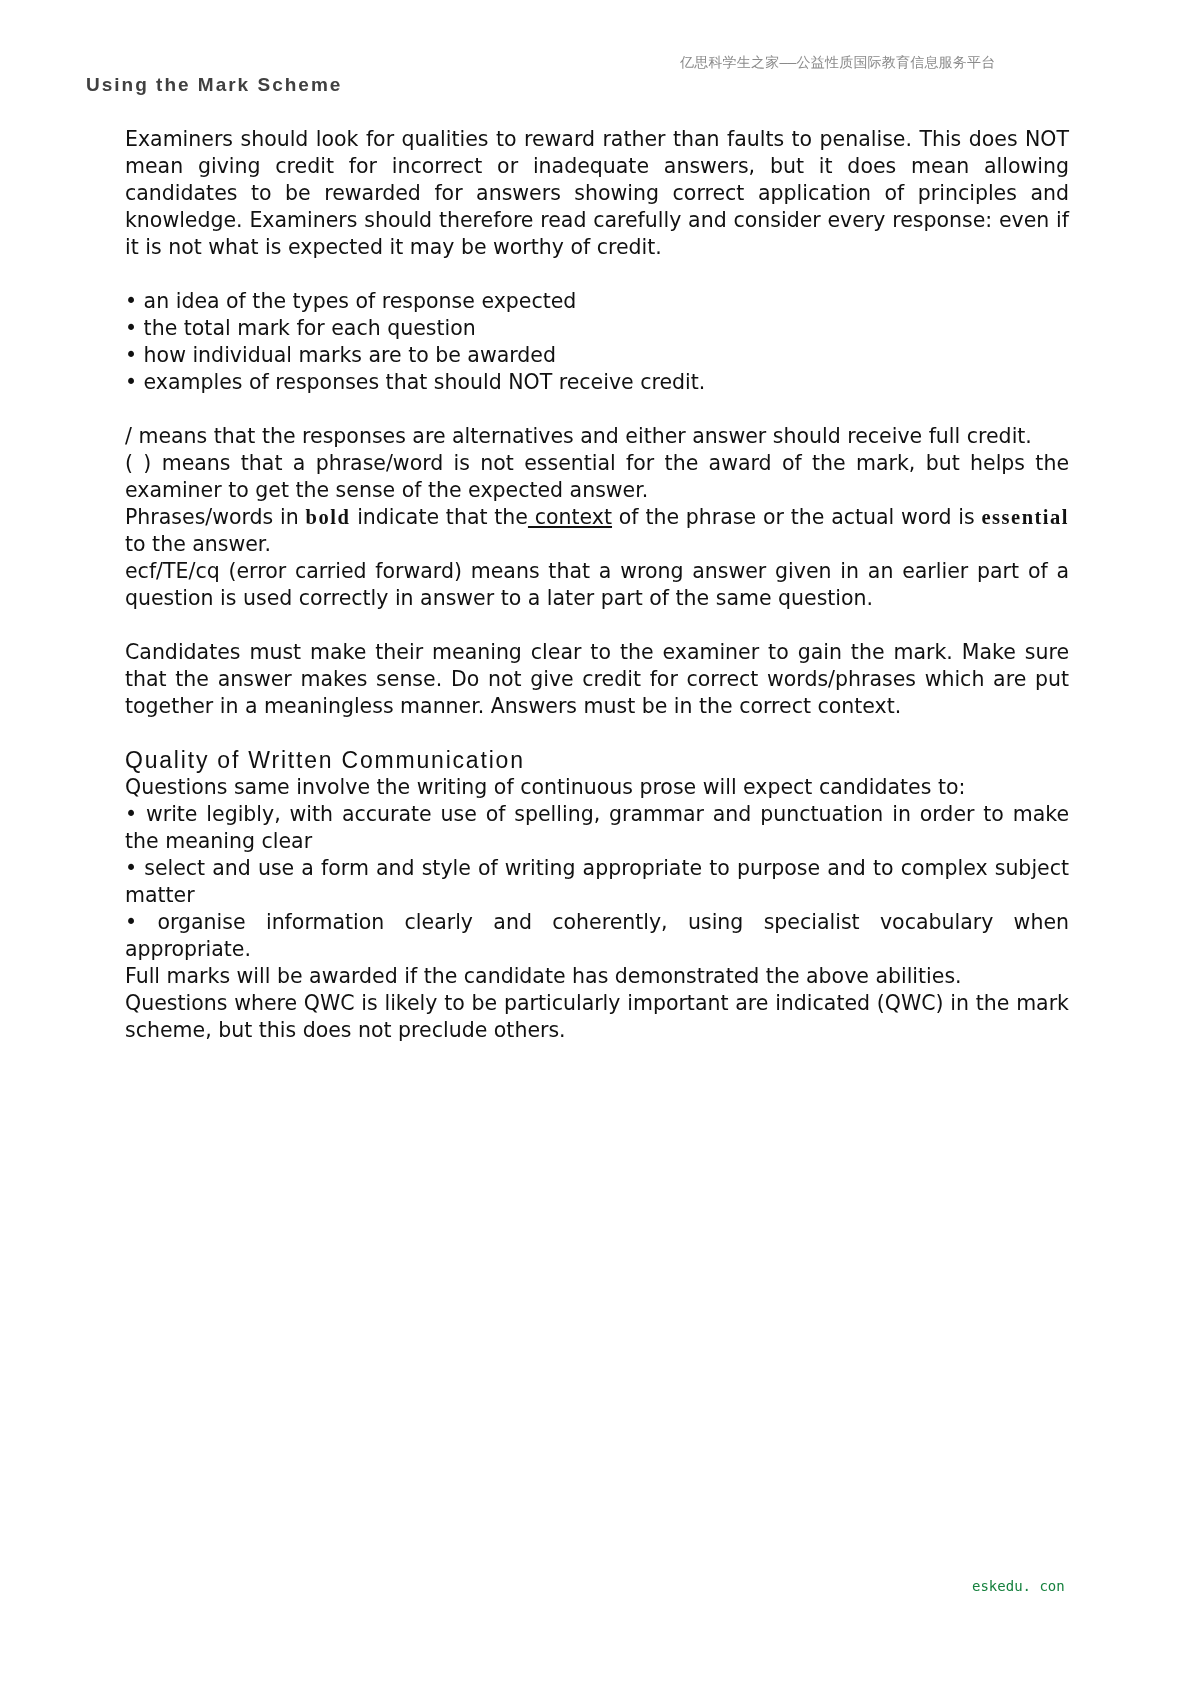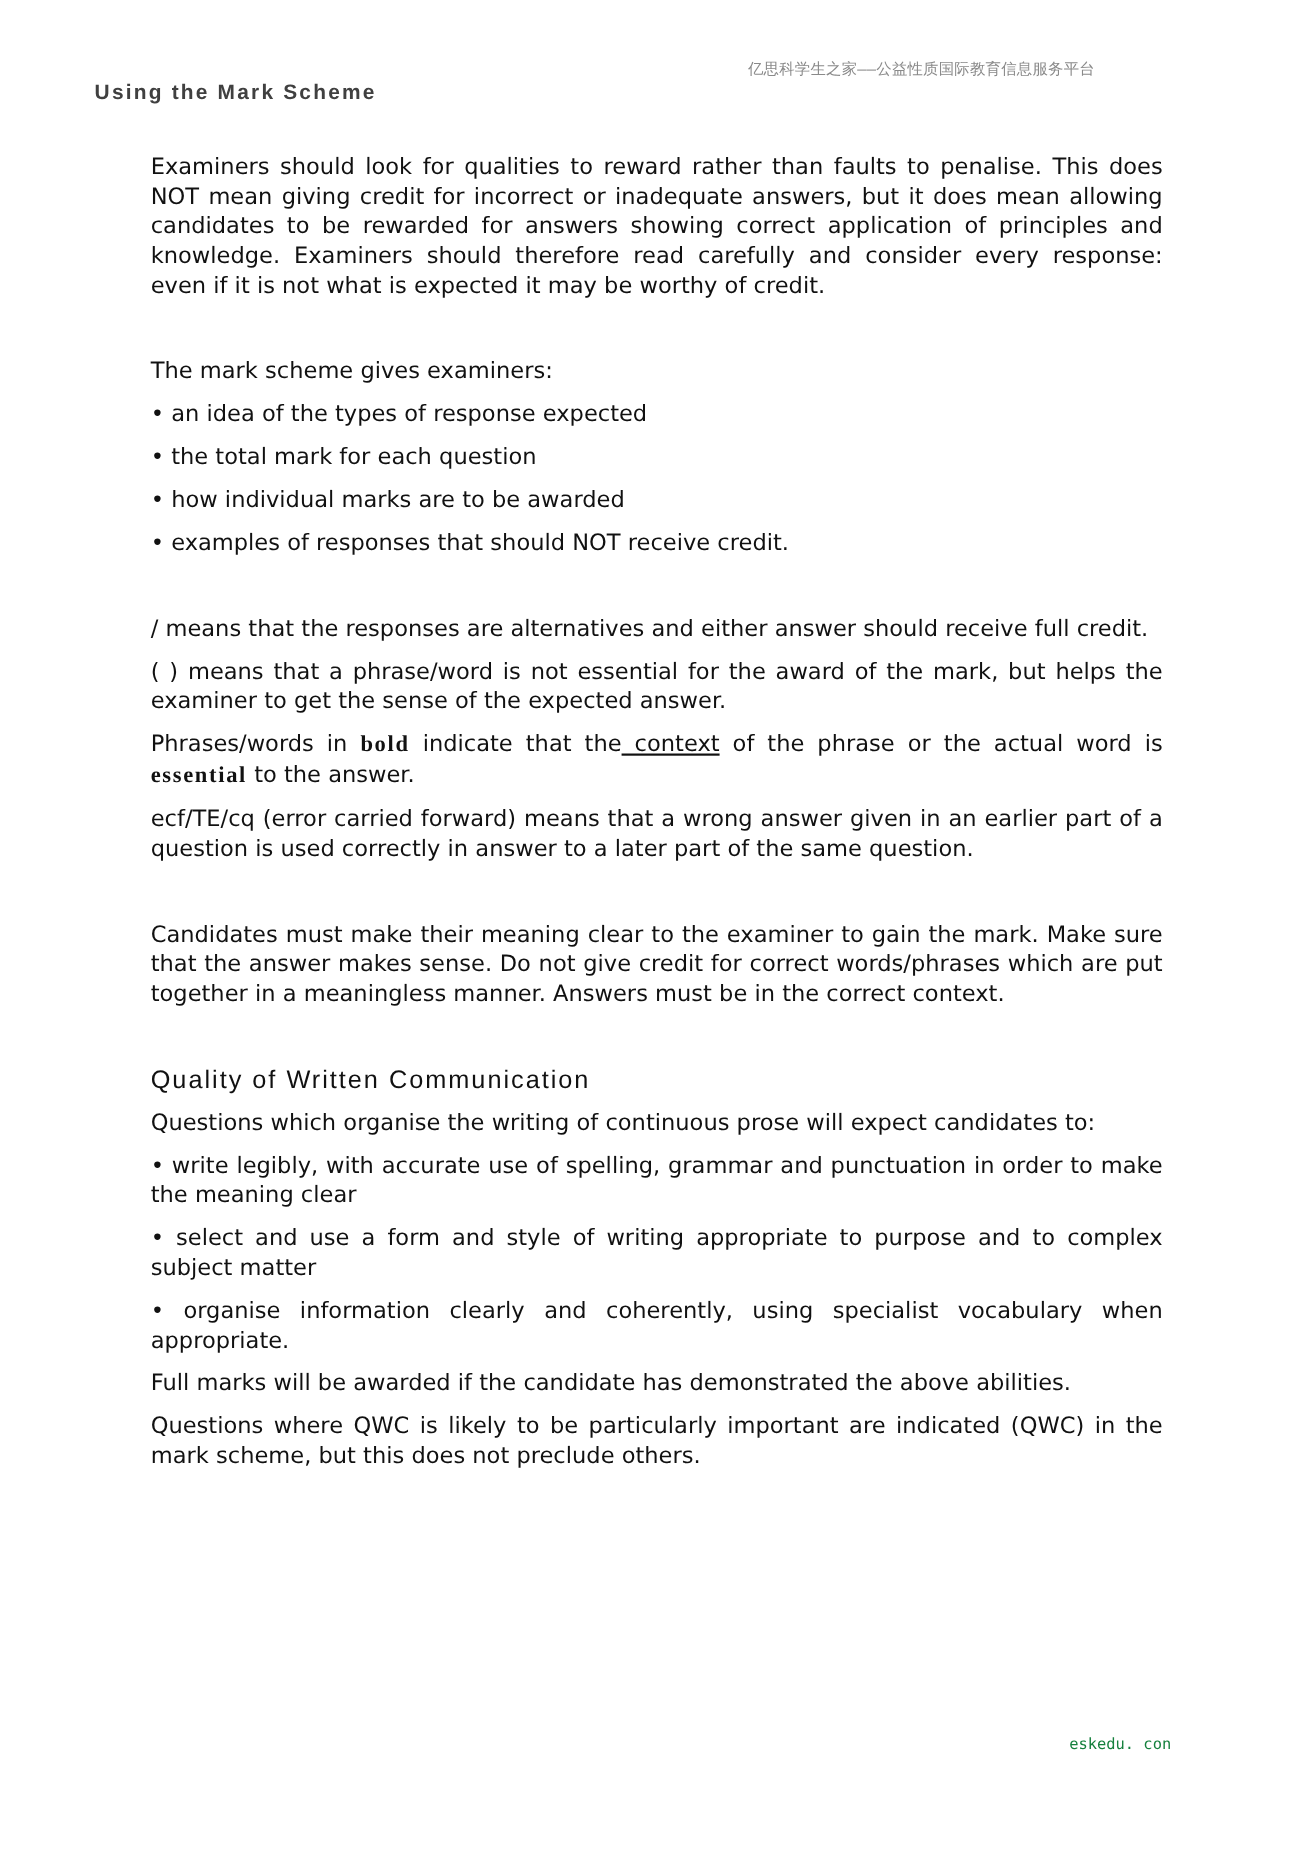--- a/index.html
+++ b/index.html
@@ -6,56 +6,55 @@
   body { width: 1191px; height: 1684px; position: relative; overflow: hidden;
          font-family: "DejaVu Sans", sans-serif; color: #111; }
   .watermark-top { position: absolute; left: 680px; top: 54px; font-size: 14px; color: #8a8a8a;
          font-family: Liberation Mono, monospace; letter-spacing: 0.2px; }
   .watermark-bottom { position: absolute; left: 972px; top: 1578px; font-size: 14px; color: #15803d;
          font-family: "DejaVu Sans Mono", monospace; }
   .title { position: absolute; left: 86px; top: 74px; font-family: "Liberation Sans", sans-serif;
          font-weight: bold; font-size: 19px; letter-spacing: 2px; color: #404040; }
   .content { position: absolute; left: 125px; top: 126px; width: 944px;
          font-size: 20.5px; line-height: 27px; text-align: justify; }
-  .content p { margin: 12px; }
+  .content p { margin: 0; }
   .gap { height: 27px; }
   .bullet { text-align: left; }
   b.sp { letter-spacing: 1.5px; font-family: Liberation Serif, serif; font-weight: bold; }
   u { text-decoration: underline; }
   .sub { font-family: "Liberation Sans", sans-serif; font-weight: normal; letter-spacing: 1.8px; font-size: 23px; }
 </style>
 </head>
 <body>
 
 <div class="watermark-top">亿思科学生之家——公益性质国际教育信息服务平台</div>
 
 <div class="title">Using the Mark Scheme</div>
 
 <div class="content">
   <p>Examiners should look for qualities to reward rather than faults to penalise. This does NOT mean giving credit for incorrect or inadequate answers, but it does mean allowing candidates to be rewarded for answers showing correct application of principles and knowledge. Examiners should therefore read carefully and consider every response: even if it is not what is expected it may be worthy of credit.</p>
   <div class="gap"></div>
 
-  <p class="bullet">The mark scheme gives examiners:</p>
   <p class="bullet">• an idea of the types of response expected</p>
   <p class="bullet">• the total mark for each question</p>
   <p class="bullet">• how individual marks are to be awarded</p>
   <p class="bullet">• examples of responses that should NOT receive credit.</p>
   <div class="gap"></div>
 
   <p>/  means that the responses are alternatives and either answer should receive full credit.</p>
   <p>(  ) means that a phrase/word is not essential for the award of the mark, but helps the examiner to get the sense of the expected answer.</p>
   <p><span>Phrases/words in </span><b class="sp">bold</b><span> indicate that the</span><u> context</u><span> of the phrase or the actual word is </span><b class="sp">essential</b><span> to the answer.</span></p>
   <p>ecf/TE/cq (error carried forward) means that a wrong answer given in an earlier part of a question is used correctly in answer to a later part of the same question.</p>
   <div class="gap"></div>
 
   <p>Candidates must make their meaning clear to the examiner to gain the mark. Make sure that the answer makes sense. Do not give credit for correct words/phrases which are put together in a meaningless manner. Answers must be in the correct context.</p>
   <div class="gap"></div>
 
   <p class="sub">Quality of Written Communication</p>
-  <p class="bullet">Questions which organise the writing of continuous prose will expect candidates to:</p>
+  <p class="bullet">Questions same involve the writing of continuous prose will expect candidates to:</p>
   <p>• write legibly, with accurate use of spelling, grammar and punctuation in order to make the meaning clear</p>
   <p>• select and use a form and style of writing appropriate to purpose and to complex subject matter</p>
   <p>• organise information clearly and coherently, using specialist vocabulary when appropriate.</p>
   <p class="bullet">Full marks will be awarded if the candidate has demonstrated the above abilities.</p>
   <p>Questions where QWC is likely to be particularly important are indicated (QWC) in the mark scheme, but this does not preclude others.</p>
 </div>
 
 <div class="watermark-bottom">eskedu. con</div>
 
 </body></html>

